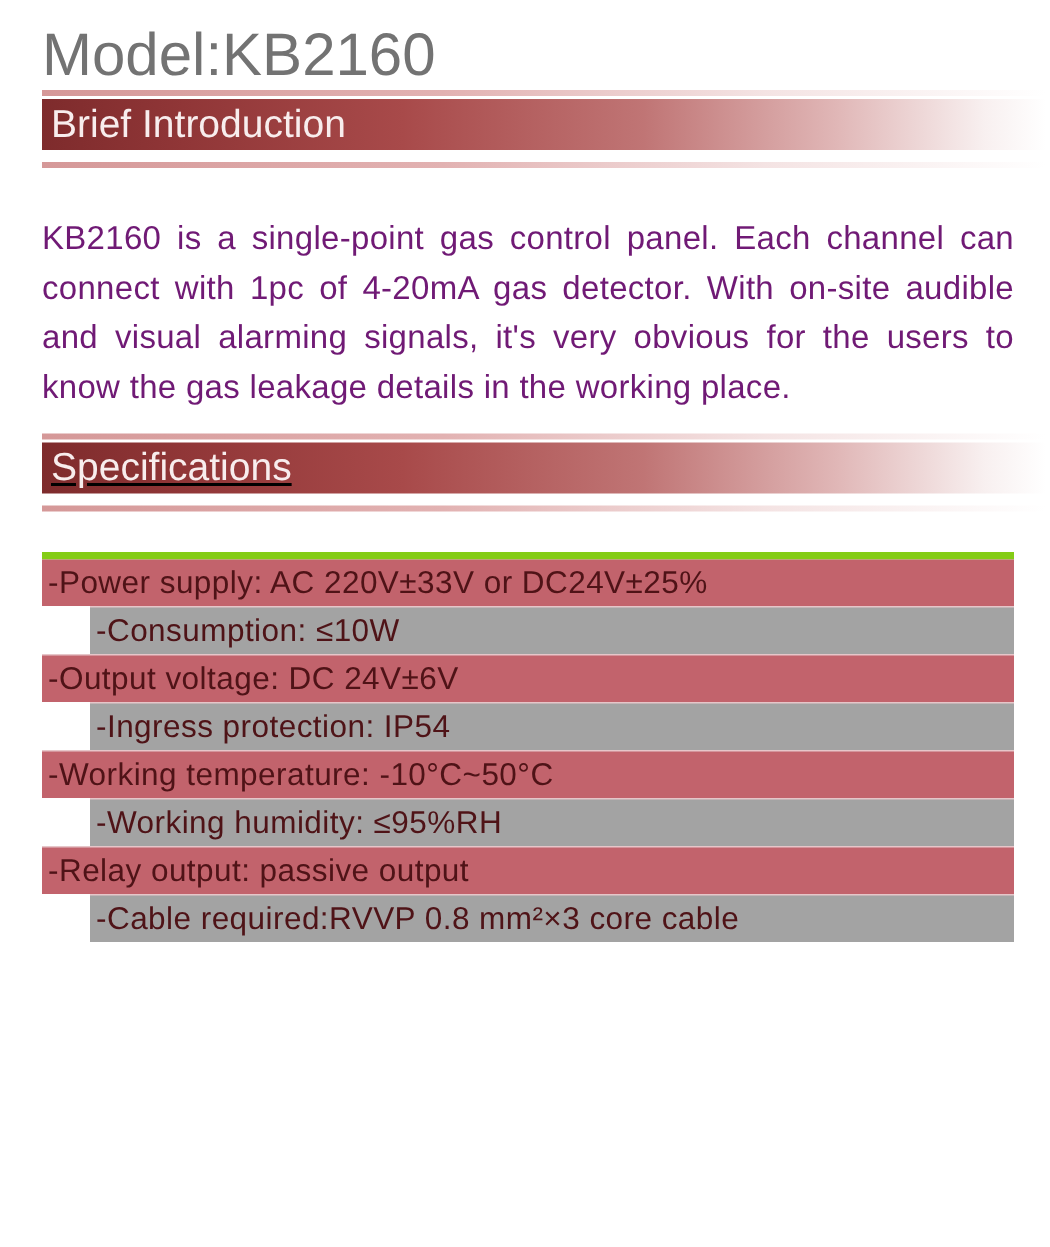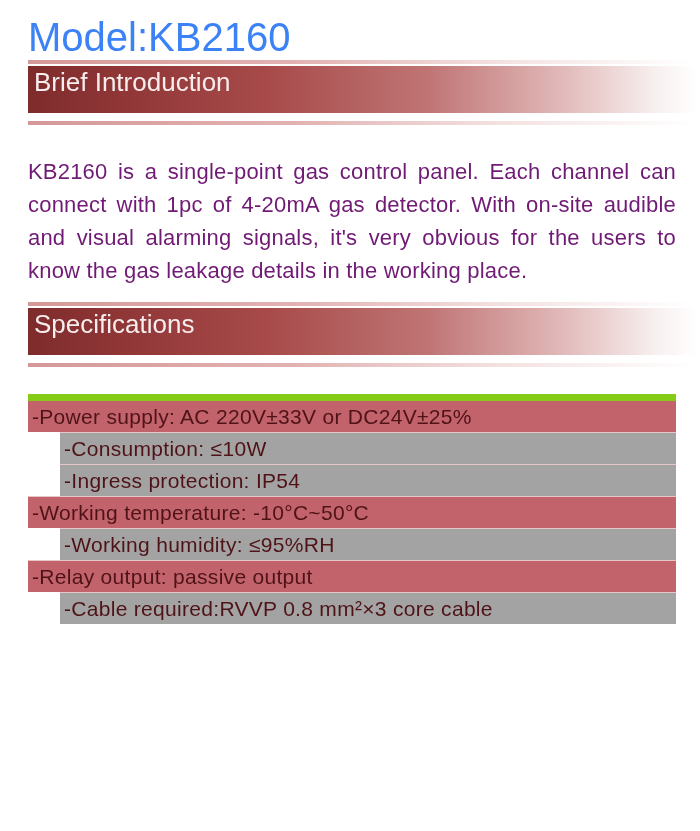--- a/index.html
+++ b/index.html
@@ -20,52 +20,52 @@
     padding: 0 3px 0 28px;
     position: relative;
   }
   .title {
     margin: 0;
     padding-top: 15px;
     height: 45px;
     font-size: 40px;
     line-height: 45px;
     font-weight: 400;
-    color: #3b82f6;
+    color: #737373;
   }
   
   .hdr { width: 669px; }
   .hdr .stripe {
     height: 4px;
     background: linear-gradient(90deg, #d59898 0%, #e2b2b2 40%, #f4e3e3 72%, #ffffff 100%);
   }
   .hdr .bar {
-    height: 47px;
+    height: 34px;
     margin-top: 2px;
     margin-bottom: 8px;
     padding-left: 6px;
     background: linear-gradient(90deg, #7e2b2c 0%, #903637 14%, #a84a4a 36%, #c07575 60%, #e0b6b6 79%, #f8f0f0 94%, #ffffff 100%);
     color: #f8eded;
     font-size: 26px;
     line-height: 32px;
   }
   .intro-text {
     width: 648px;
     margin: 30px 0 0 0;
     font-size: 22px;
     line-height: 33px;
     letter-spacing: 0.2px;
     text-align: justify;
     color: #701a75;
   }
-  .specs-hdr { margin-top: 15px; }
+  .specs-hdr { margin-top: 15px; text-decoration: underline; }
   .spec-table {
     width: 648px;
     margin-top: 27px;
-    border-top: 7px solid #84cc16;
+    border-top: 5px solid #84cc16;
   }
   .spec-row {
     font-size: 21px;
     line-height: 31px;
     letter-spacing: 0.3px;
     padding-left: 4px;
     color: #4f1317;
     white-space: pre-wrap;
   }
   .spec-row + .spec-row { border-top: 1px solid #e6c6c9; }
@@ -91,20 +91,21 @@
   <section>
     <div class="hdr specs-hdr">
       <div class="stripe"></div>
       <div class="bar"><span>Specifications</span></div>
       <div class="stripe"></div>
     </div>
 
     <div class="spec-table">
       <div class="spec-row dark">-Power supply: AC 220V±33V or DC24V±25%</div>
       <div class="spec-row light">-Consumption: ≤10W</div>
+      <div class="spec-row dark">-Output voltage: DC 24V±6V</div>
       <div class="spec-row light">-Ingress protection: IP54</div>
       <div class="spec-row dark">-Working temperature: -10°C~50°C</div>
       <div class="spec-row light">-Working humidity: ≤95%RH</div>
       <div class="spec-row dark">-Relay output: passive output</div>
       <div class="spec-row light">-Cable required:RVVP 0.8 mm²×3 core cable</div>
     </div>
   </section>
 
 </div>
 

